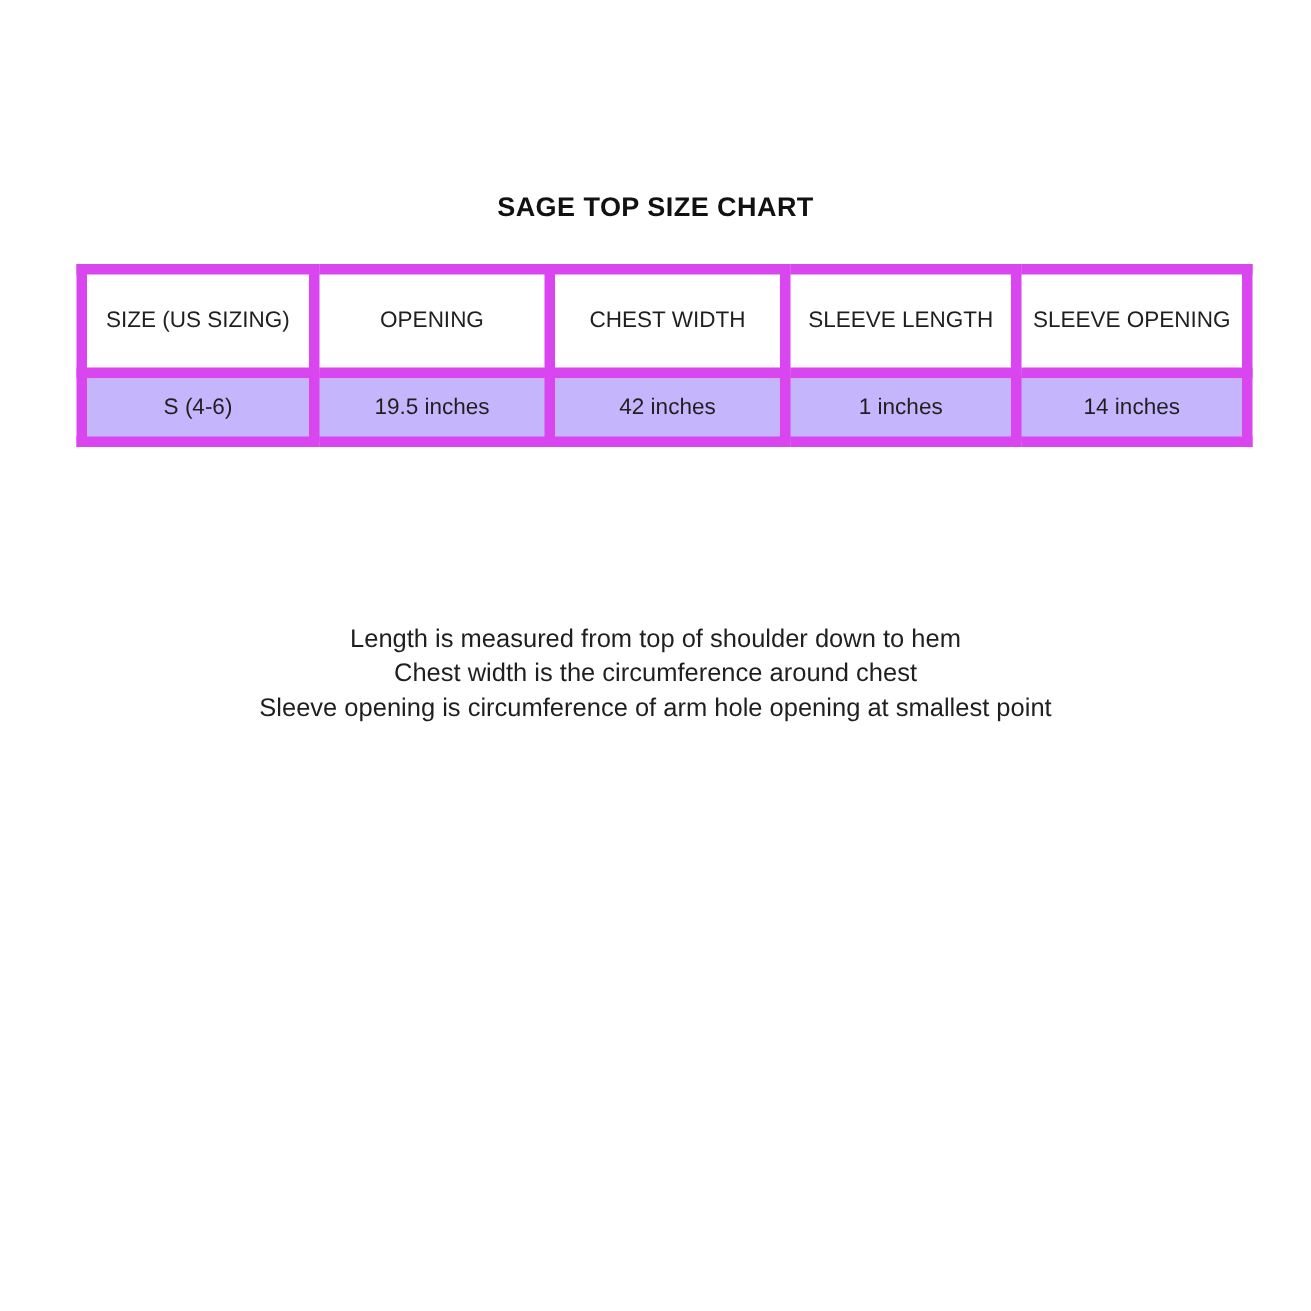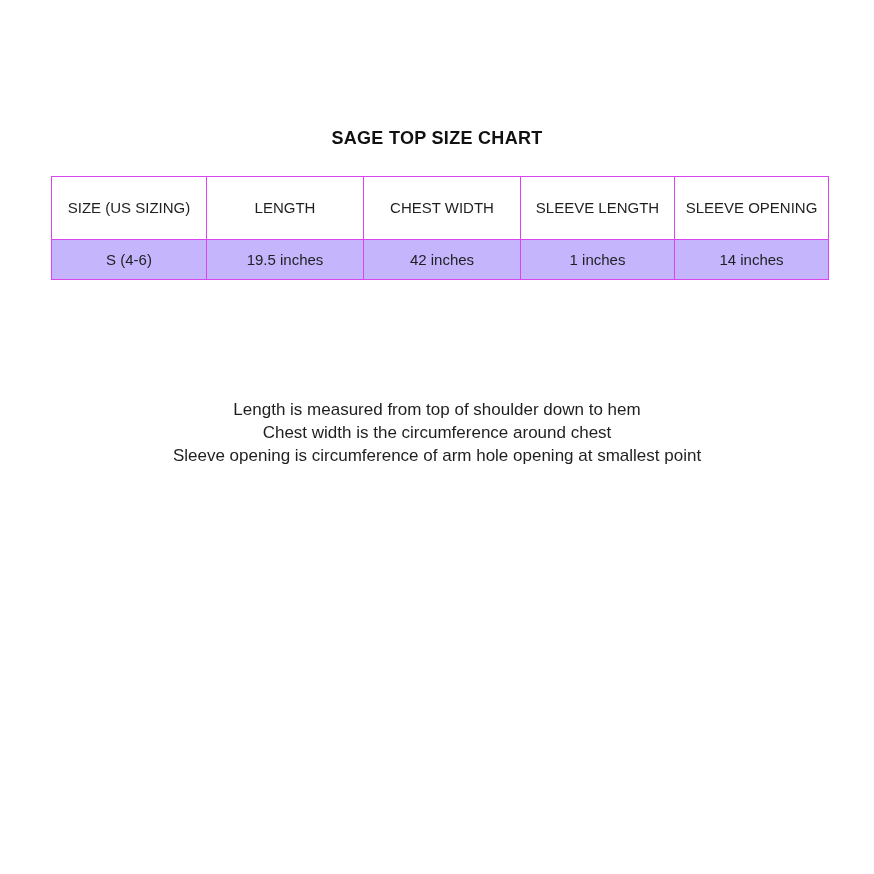--- a/index.html
+++ b/index.html
@@ -37,21 +37,21 @@
     left: 51px;
     width: 777px;
   }
   table.size-table {
     border-collapse: collapse;
     width: 777px;
     table-layout: fixed;
   }
   table.size-table td,
   table.size-table th {
-    border: 1px solid #d946ef;
+    border: 7px solid #d946ef;
     text-align: center;
     vertical-align: middle;
     font-size: 15px;
     font-weight: normal;
     color: #1f1f1f;
     padding: 0 6px;
   }
   table.size-table thead th {
     height: 62px;
     line-height: 1.45;
@@ -63,21 +63,21 @@
     background: #c4b5fd;
   }
   col.c0 { width: 155px; }
   col.c1 { width: 157px; }
   col.c2 { width: 157px; }
   col.c3 { width: 154px; }
   col.c4 { width: 154px; }
 
   .notes {
     position: absolute;
-    top: 398px;
+    top: 414px;
     left: 0;
     width: 874px;
     text-align: center;
     font-size: 17px;
     line-height: 23px;
     color: #1f1f1f;
   }
   .notes div {
     white-space: nowrap;
   }
@@ -94,21 +94,21 @@
       <colgroup>
         <col class="c0">
           <col class="c1">
           <col class="c2">
           <col class="c3">
           <col class="c4">
       </colgroup>
       <thead>
         <tr>
           <th>SIZE (US SIZING)</th>
-          <th>LENGTH</th>
+          <th>OPENING</th>
           <th>CHEST WIDTH</th>
           <th>SLEEVE LENGTH</th>
           <th>SLEEVE OPENING</th>
         </tr>
       </thead>
       <tbody>
         <tr class="shaded">
           <td>S (4-6)</td>
           <td>19.5 inches</td>
           <td>42 inches</td>

